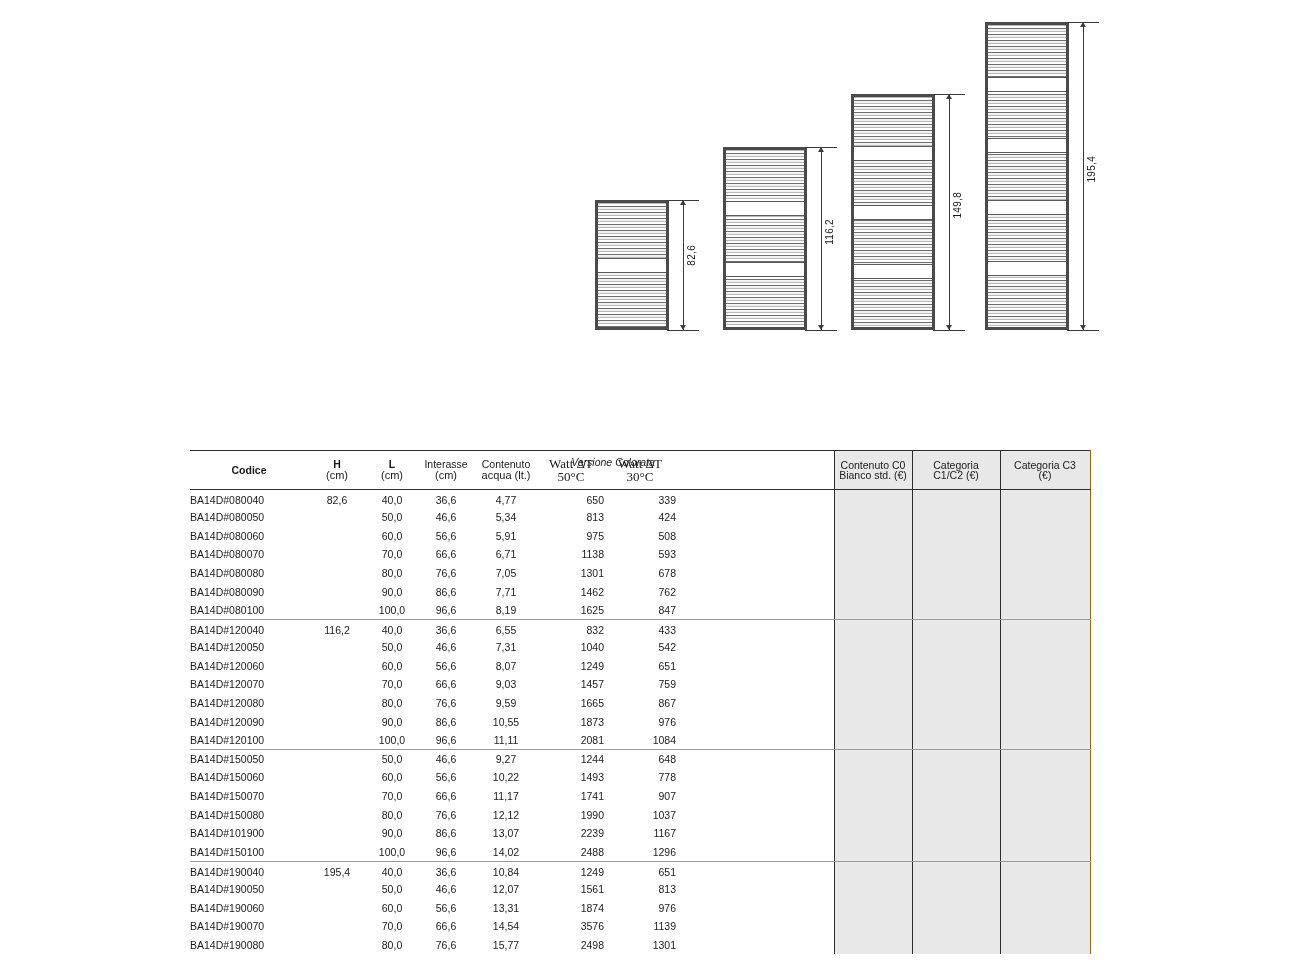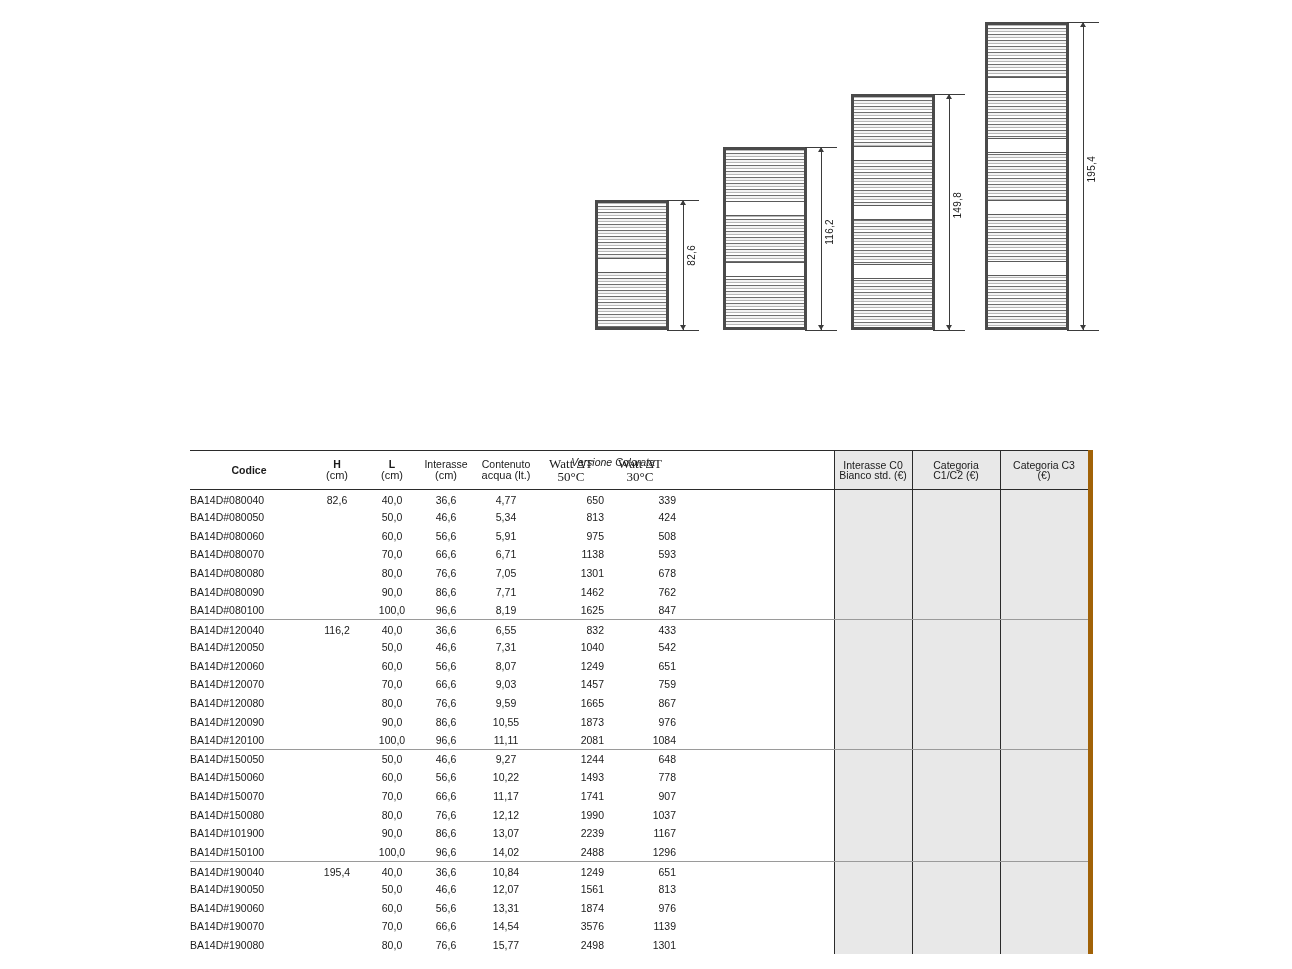--- a/index.html
+++ b/index.html
@@ -138,21 +138,21 @@
   }
   tr.group-first td { padding-top: 2px; }
   tr.group-last td { border-bottom: 1px solid #9a9a9a; }
   .cat-cell {
     background: #e8e8e8;
     border-left: 1px solid #2b2b2b;
   }
   .cat-cell-last {
     background: #e8e8e8;
     border-left: 1px solid #2b2b2b;
-    border-right: 5px solid #a16207;
+    border-right: 1px solid #a16207;
   }
   th.cat-cell, th.cat-cell-last {
     background: #e8e8e8;
     text-align: center;
     line-height: 1.3;
   }
   .spacer-col { border-right: 0; }
 </style>
 </head>
 <body>
@@ -251,21 +251,21 @@
           <span class="hdr-sub">acqua (lt.)</span>
         </th>
         <th class="c">
           <span class="sm">Watt ΔT 50°C</span>
         </th>
         <th class="c">
           <span class="sm">Watt ΔT 30°C</span>
         </th>
         <th></th>
         <th class="cat-cell">
-          <span>Interasse  C0</span><br>
+          <span>Contenuto  C0</span><br>
           <span>Bianco std. (€)</span>
         </th>
         <th class="cat-cell">
           <span>Categoria</span><br>
           <span>C1/C2  (€)</span>
         </th>
         <th class="cat-cell-last">
           <span>Categoria C3</span><br>
           <span>(€)</span>
         </th>

